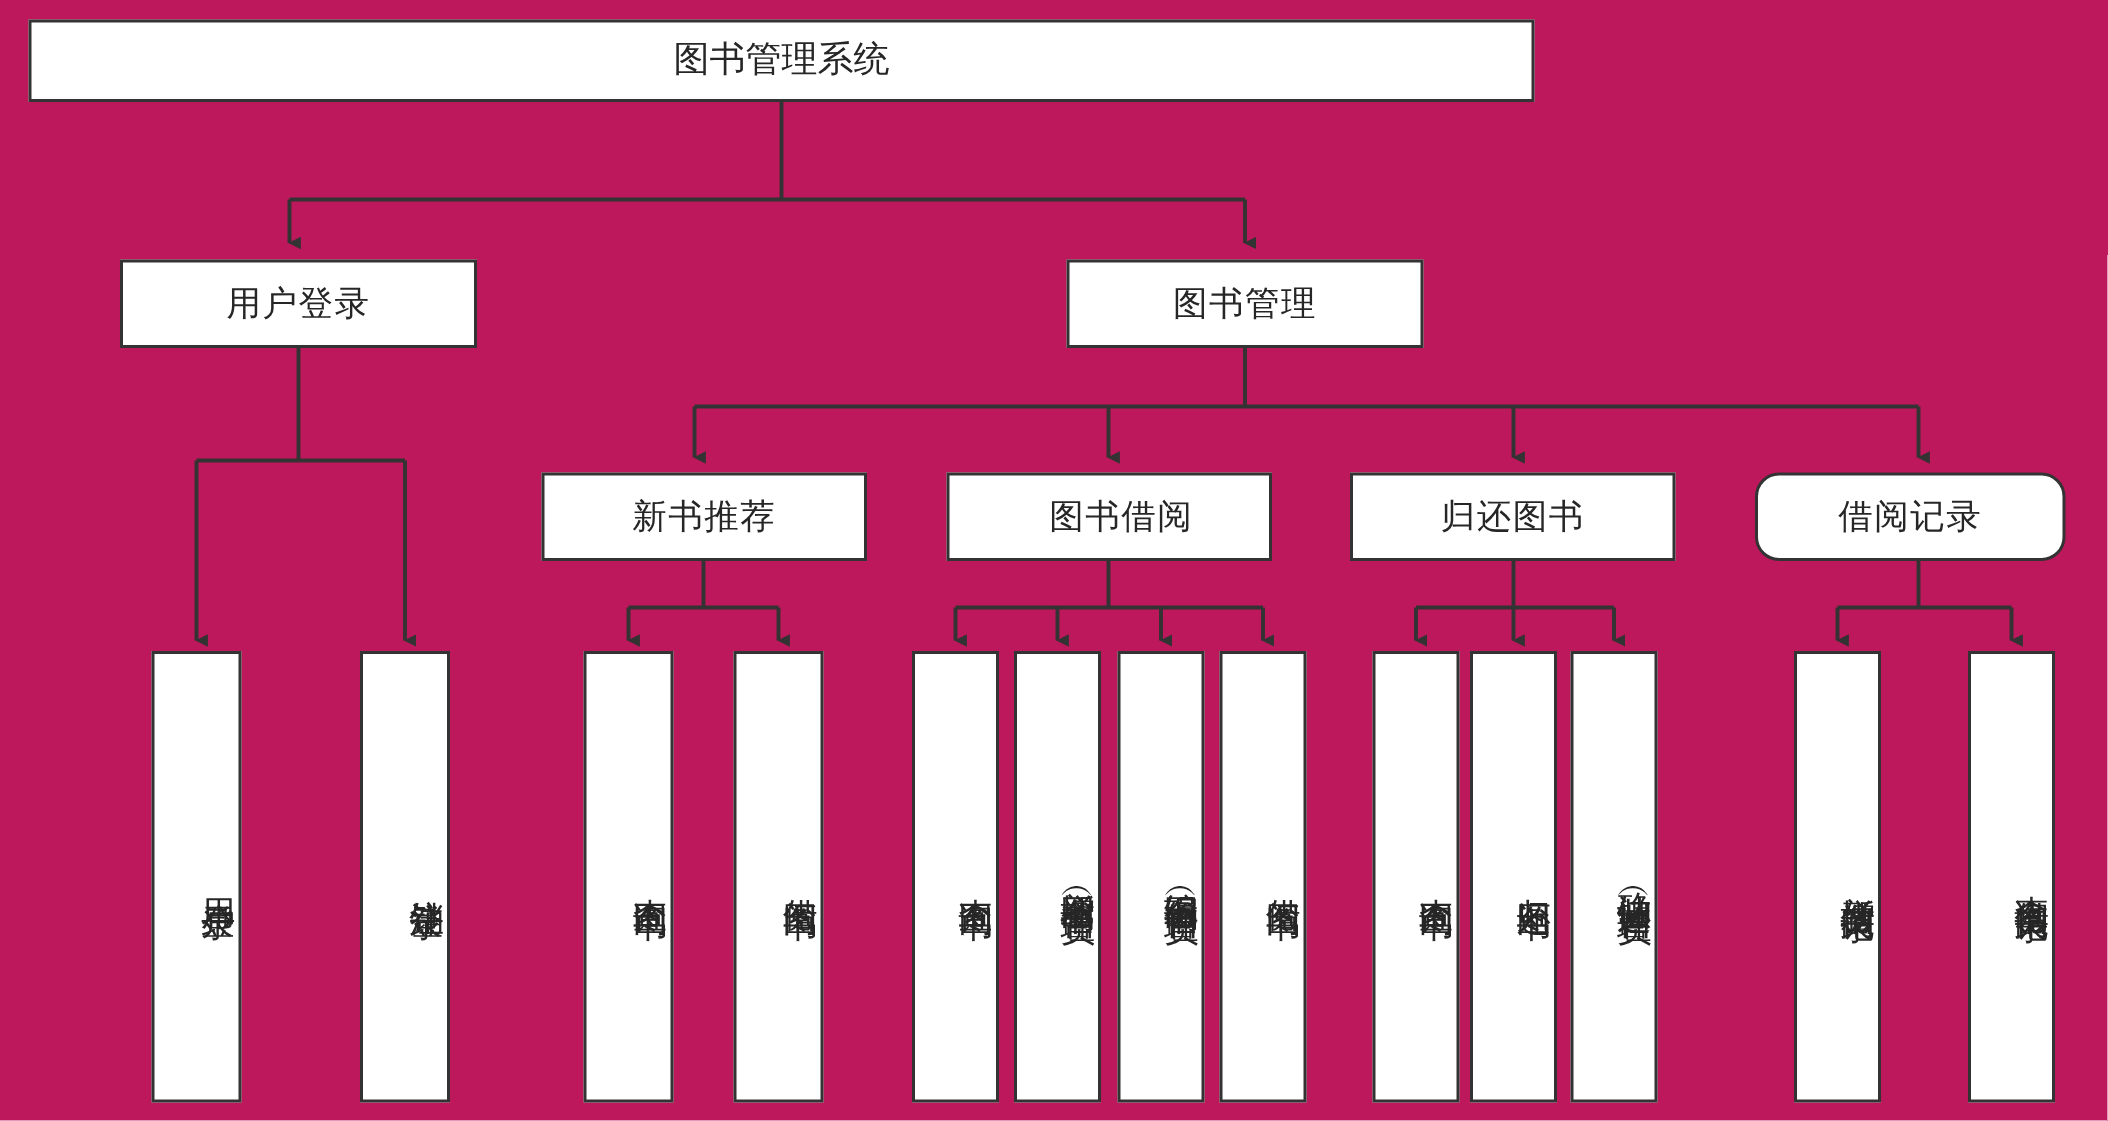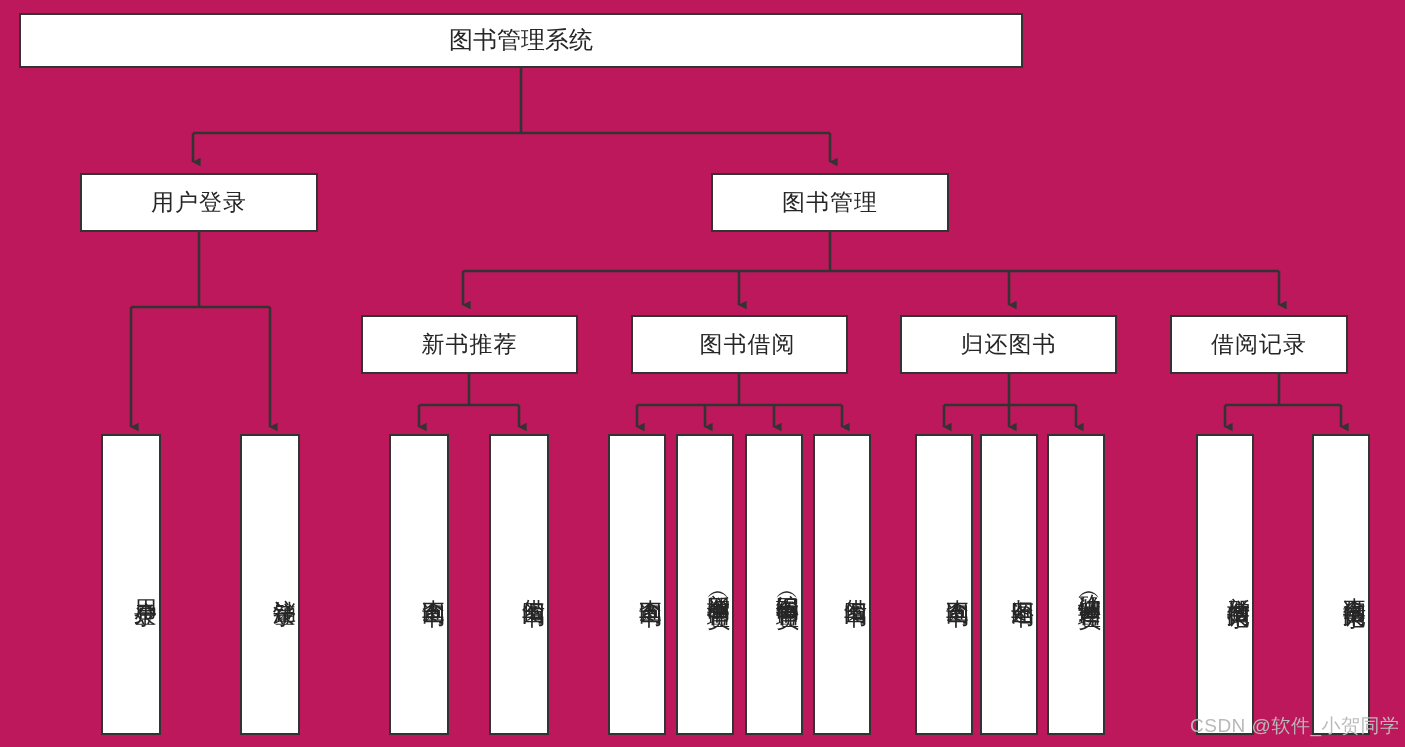--- a/index.html
+++ b/index.html
@@ -140,21 +140,21 @@
   </div>
 
   <div class="node h" style="left:631px; top:315px; width:217px; height:59px;padding-left:16px;">
     <span>图书借阅</span>
   </div>
 
   <div class="node h" style="left:900px; top:315px; width:217px; height:59px;">
     <span>归还图书</span>
   </div>
 
-  <div class="node h" style="left:1170px; top:315px; width:178px; height:59px;">
+  <div class="node h" style="left:1170px; top:315px; width:207px; height:59px;border-radius:16px;">
     <span>借阅记录</span>
   </div>
 
   <div class="node v" style="left:101px; top:434px; width:60px; height:301px;">
     <span class="vtext">用户登录</span>
   </div>
 
   <div class="node v" style="left:240px; top:434px; width:60px; height:301px;">
     <span class="vtext">注销登录</span>
   </div>
@@ -196,15 +196,14 @@
   </div>
 
   <div class="node v" style="left:1196px; top:434px; width:58px; height:301px;">
     <span class="vtext">新增借阅记录</span>
   </div>
 
   <div class="node v" style="left:1312px; top:434px; width:58px; height:301px;">
     <span class="vtext">查询借阅记录</span>
   </div>
 
-  <div class="watermark">CSDN @软件_小贺同学</div>
 
 </div>
 
 </body></html>

